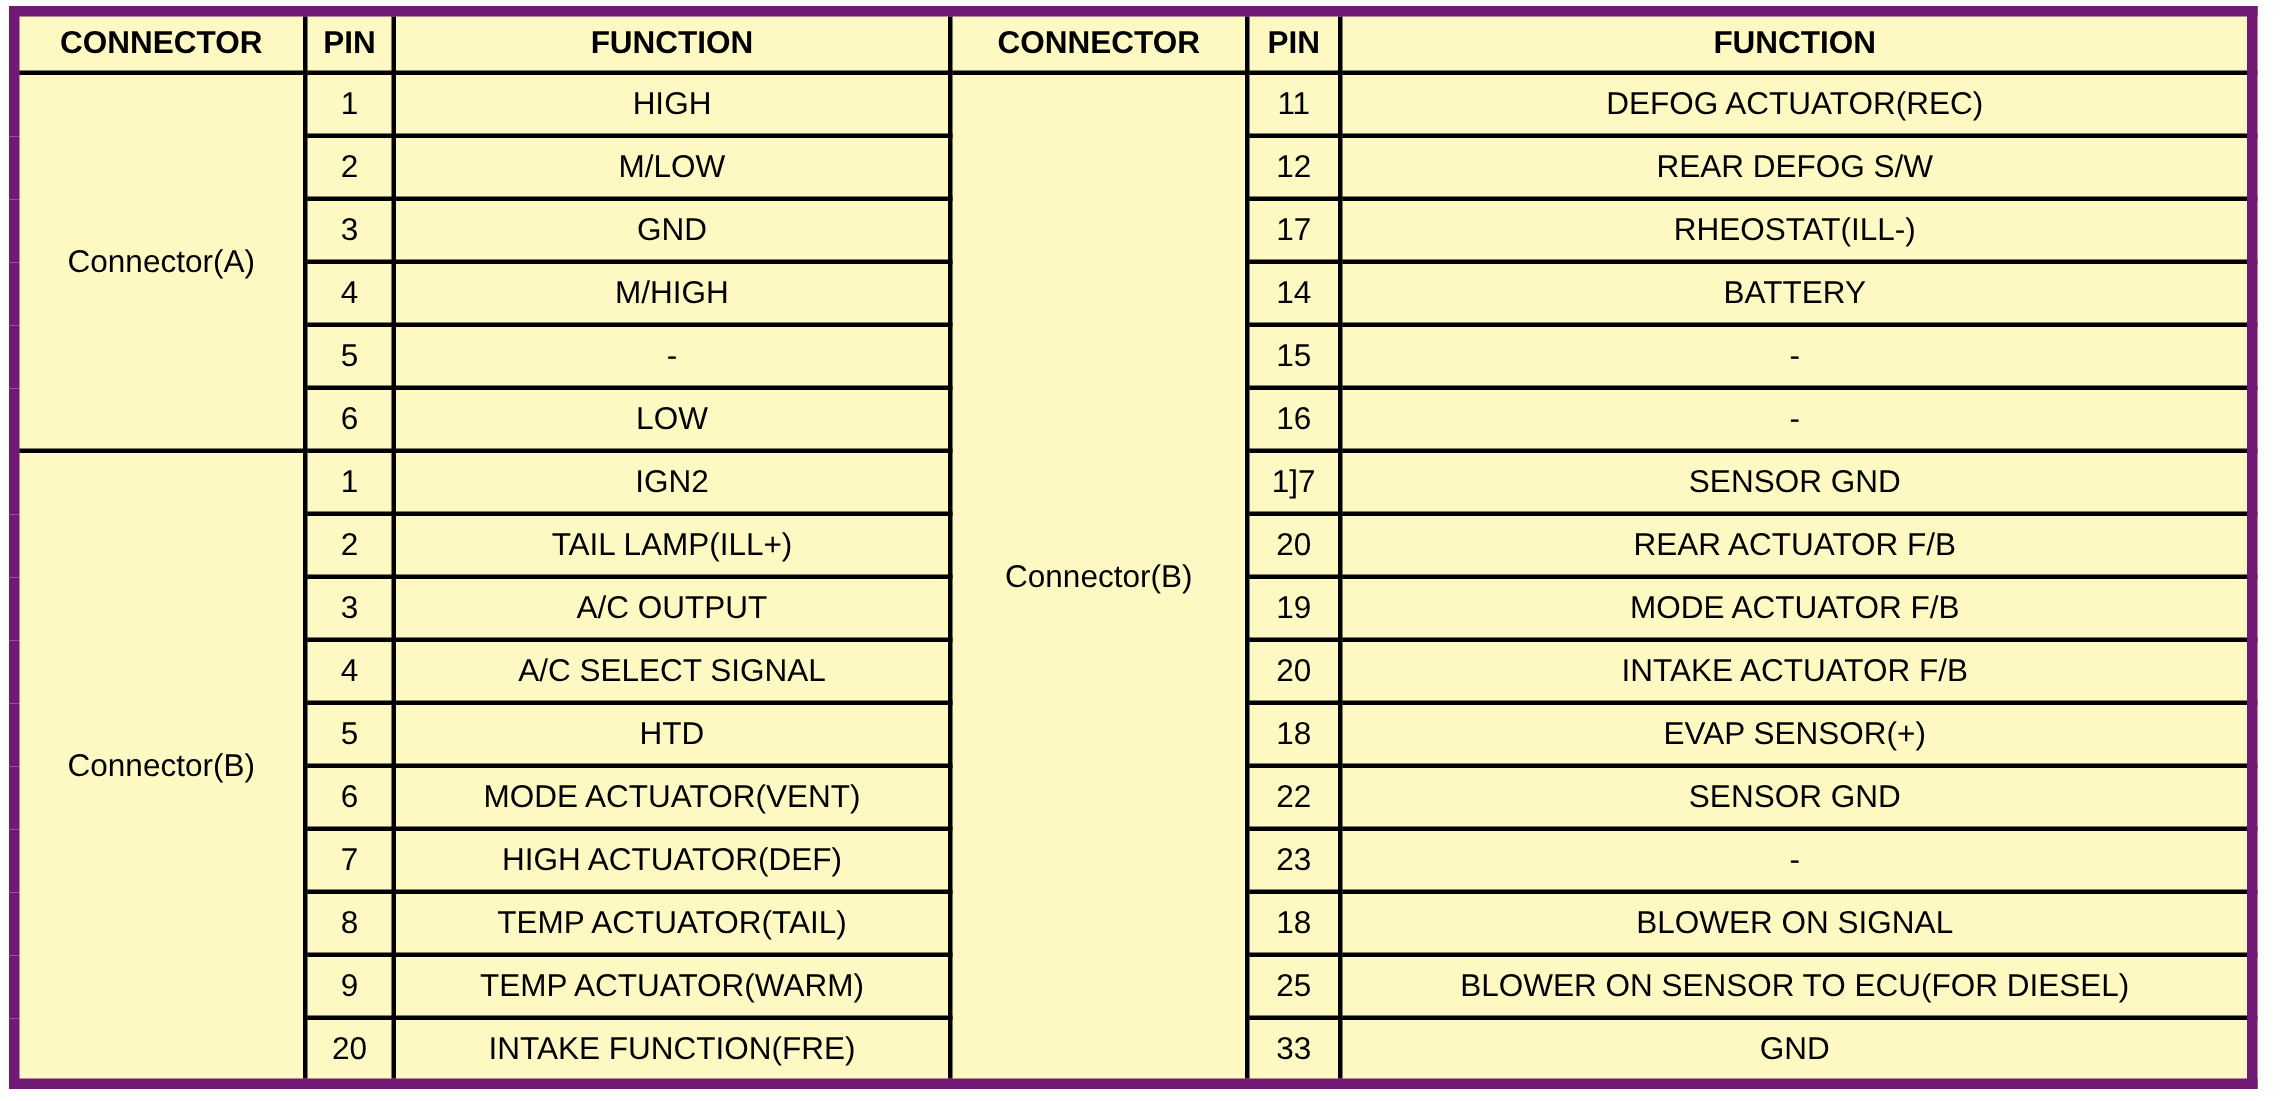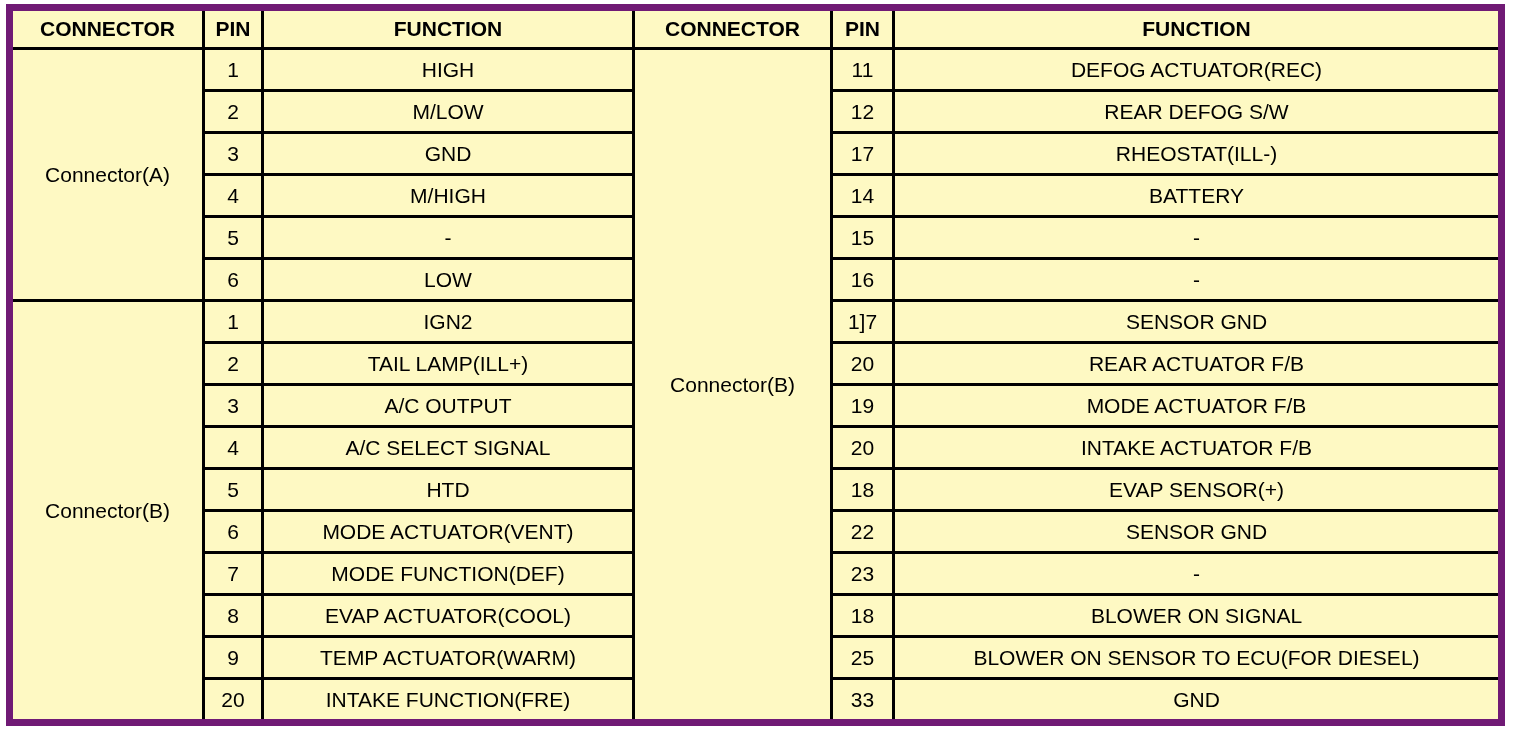--- a/index.html
+++ b/index.html
@@ -134,27 +134,27 @@
         <td>EVAP SENSOR(+)</td>
       </tr>
       <tr>
         <td>6</td>
         <td>MODE ACTUATOR(VENT)</td>
         <td>22</td>
         <td>SENSOR GND</td>
       </tr>
       <tr>
         <td>7</td>
-        <td>MODE FUNCTION(DEF)</td>
+        <td>HIGH ACTUATOR(DEF)</td>
         <td>23</td>
         <td>-</td>
       </tr>
       <tr>
         <td>8</td>
-        <td>EVAP ACTUATOR(COOL)</td>
+        <td>TEMP ACTUATOR(TAIL)</td>
         <td>18</td>
         <td>BLOWER ON SIGNAL</td>
       </tr>
       <tr>
         <td>9</td>
         <td>TEMP ACTUATOR(WARM)</td>
         <td>25</td>
         <td>BLOWER ON SENSOR TO ECU(FOR DIESEL)</td>
       </tr>
       <tr>

